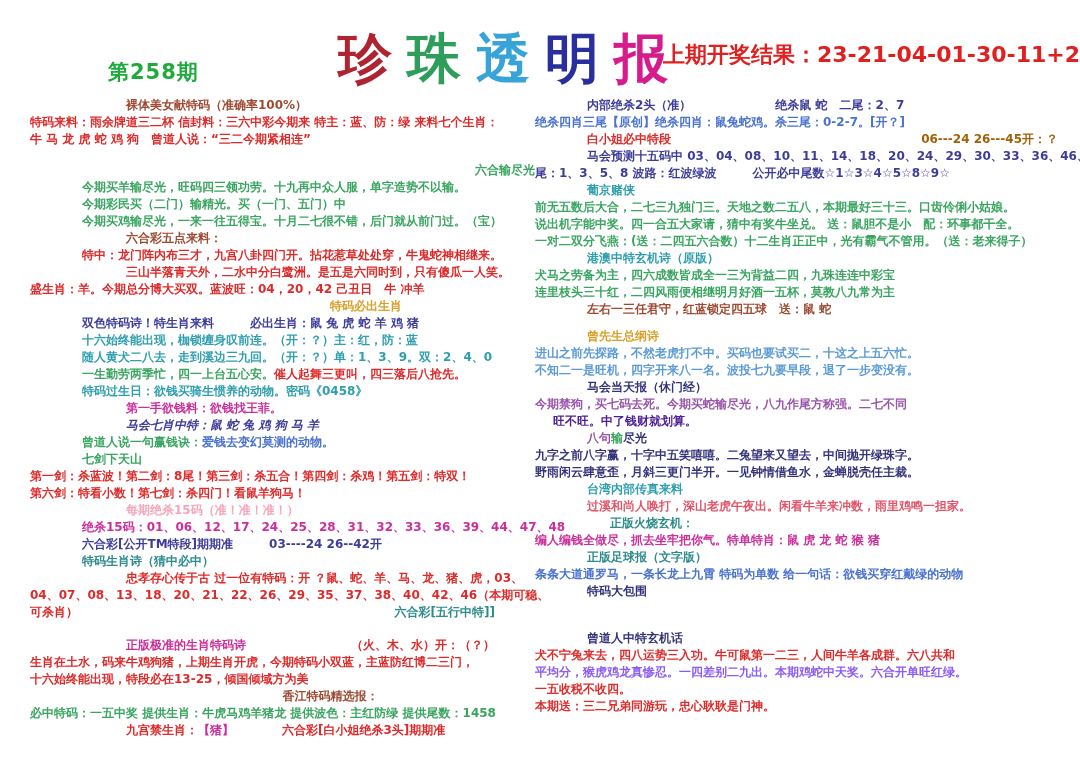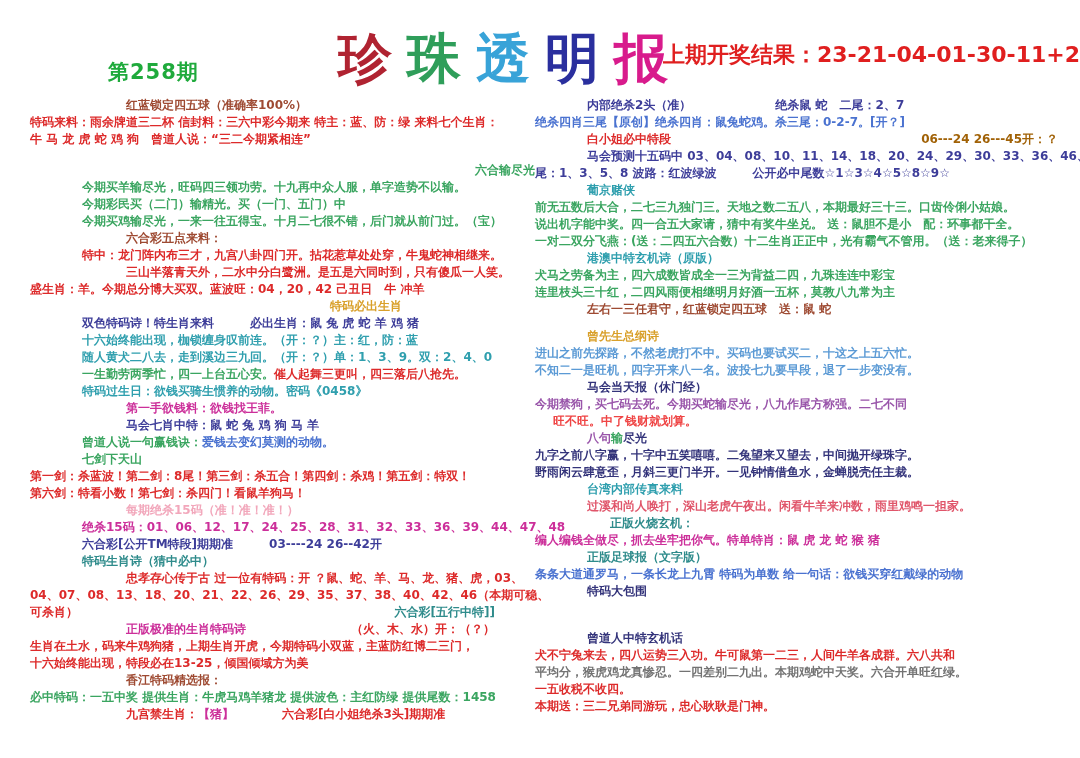--- a/index.html
+++ b/index.html
@@ -39,61 +39,61 @@
 <div class="title" id="title">
     <span style="color: rgb(176, 35, 49);">珍</span>
     <span style="color: rgb(47, 158, 90);">珠</span>
     <span style="color: rgb(56, 163, 216);">透</span>
     <span style="color: rgb(42, 47, 158);">明</span>
     <span style="color: rgb(216, 27, 140);">报</span>
   </div>
 <div class="result">上期开奖结果：23-21-04-01-30-11+28</div>
 
 <div class="col" id="col-left">
-    <div class="line" style="line-height: 17px; padding-left: 96px;"><span style="color: rgb(158, 74, 50);">红蓝锁定四五球（准确率100%）</span></div>
+    <div class="line" style="line-height: 17px; padding-left: 96px;"><span style="color: rgb(158, 74, 50);">裸体美女献特码（准确率100%）</span></div>
     <div class="line" style="line-height: 17px; padding-left: 0px;"><span style="color: rgb(221, 42, 42);">特码来料：雨余牌道三二杯 信封料：三六中彩今期来 特主：蓝、防：绿 来料七个生肖：</span></div>
     <div class="line" style="line-height: 17px; padding-left: 0px;"><span style="color: rgb(221, 42, 42);">牛 马 龙 虎 蛇 鸡 狗　曾道人说：“三二今期紧相连”</span></div>
     <div class="line" style="height: 14px;"></div>
     <div class="line" style="line-height: 17px; padding-left: 96px; text-align: right;"><span style="color: rgb(58, 165, 96);">六合输尽光</span></div>
     <div class="line" style="line-height: 17px; padding-left: 52px;"><span style="color: rgb(58, 165, 96);">今期买羊输尽光，旺码四三领功劳。十九再中众人服，单字造势不以输。</span></div>
     <div class="line" style="line-height: 17px; padding-left: 52px;"><span style="color: rgb(58, 165, 96);">今期彩民买（二门）输精光。买（一门、五门）中</span></div>
     <div class="line" style="line-height: 17px; padding-left: 52px;"><span style="color: rgb(58, 165, 96);">今期买鸡输尽光，一来一往五得宝。十月二七很不错，后门就从前门过。（宝）</span></div>
     <div class="line" style="line-height: 17px; padding-left: 96px;"><span style="color: rgb(158, 74, 50);">六合彩五点来料：</span></div>
     <div class="line" style="line-height: 17px; padding-left: 52px;"><span style="color: rgb(221, 42, 42);">特中：龙门阵内布三才，九宫八卦四门开。拈花惹草处处穿，牛鬼蛇神相继来。</span></div>
     <div class="line" style="line-height: 17px; padding-left: 96px;"><span style="color: rgb(221, 42, 42);">三山半落青天外，二水中分白鹭洲。是五是六同时到，只有傻瓜一人笑。</span></div>
     <div class="line" style="line-height: 17px; padding-left: 0px;"><span style="color: rgb(221, 42, 42);">盛生肖：羊。今期总分博大买双。蓝波旺：04，20，42 己丑日　牛 冲羊</span></div>
     <div class="line" style="line-height: 17px; padding-left: 300px;"><span style="color: rgb(217, 160, 42);">特码必出生肖</span></div>
     <div class="line" style="line-height: 17px; padding-left: 52px;"><span style="color: rgb(61, 61, 153);">双色特码诗！特生肖来料　　　必出生肖：鼠 兔 虎 蛇 羊 鸡 猪</span></div>
     <div class="line" style="line-height: 17px; padding-left: 52px;"><span style="color: rgb(47, 159, 174);">十六始终能出现，枷锁缠身叹前连。（开：？）主：红，防：蓝</span></div>
     <div class="line" style="line-height: 17px; padding-left: 52px;"><span style="color: rgb(47, 159, 174);">随人黄犬二八去，走到溪边三九回。（开：？）单：1、3、9。双：2、4、0</span></div>
     <div class="line" style="line-height: 17px; padding-left: 52px;"><span style="color: rgb(58, 165, 96);">一生勤劳两季忙，四一上台五心安。</span><span style="color: rgb(221, 42, 42);">催人起舞三更叫，四三落后八抢先。</span></div>
     <div class="line" style="line-height: 17px; padding-left: 52px;"><span style="color: rgb(47, 159, 174);">特码过生日：欲钱买骑生惯养的动物。密码《0458》</span></div>
     <div class="line" style="line-height: 17px; padding-left: 96px;"><span style="color: rgb(204, 47, 154);">第一手欲钱料：欲钱找王菲。</span></div>
-    <div class="line" style="line-height: 17px; padding-left: 96px;"><span style="color: rgb(61, 61, 153);">马会七肖中特：鼠 蛇 兔 鸡 狗 马 羊</span></div>
+    <div class="line" style="line-height: 17px; padding-left: 96px; font-style: italic;"><span style="color: rgb(61, 61, 153);">马会七肖中特：鼠 蛇 兔 鸡 狗 马 羊</span></div>
     <div class="line" style="line-height: 17px; padding-left: 52px;"><span style="color: rgb(58, 165, 96);">曾道人说一句赢钱诀：</span><span style="color: rgb(74, 114, 208);">爱钱去变幻莫测的动物。</span></div>
     <div class="line" style="line-height: 17px; padding-left: 52px;"><span style="color: rgb(58, 165, 96);">七剑下天山</span></div>
     <div class="line" style="line-height: 17px; padding-left: 0px;"><span style="color: rgb(221, 42, 42);">第一剑：杀蓝波！第二剑：8尾！第三剑：杀五合！第四剑：杀鸡！第五剑：特双！</span></div>
     <div class="line" style="line-height: 17px; padding-left: 0px;"><span style="color: rgb(221, 42, 42);">第六剑：特看小数！第七剑：杀四门！看鼠羊狗马！</span></div>
     <div class="line" style="line-height: 17px; padding-left: 96px;"><span style="color: rgb(242, 167, 187);">每期绝杀15码（准！准！准！）</span></div>
     <div class="line" style="line-height: 17px; padding-left: 52px;"><span style="color: rgb(204, 47, 154);">绝杀15码：01、06、12、17、24、25、28、31、32、33、36、39、44、47、48</span></div>
     <div class="line" style="line-height: 17px; padding-left: 52px;"><span style="color: rgb(61, 61, 153);">六合彩[公开TM特段]期期准　　　03----24 26--42开</span></div>
     <div class="line" style="line-height: 17px; padding-left: 52px;"><span style="color: rgb(46, 139, 139);">特码生肖诗（猜中必中）</span></div>
     <div class="line" style="line-height: 17px; padding-left: 96px;"><span style="color: rgb(221, 42, 42);">忠孝存心传于古 过一位有特码：开 ？鼠、蛇、羊、马、龙、猪、虎，03、</span></div>
     <div class="line" style="line-height: 17px; padding-left: 0px;"><span style="color: rgb(221, 42, 42);">04、07、08、13、18、20、21、22、26、29、35、37、38、40、42、46（本期可稳、</span></div>
     <div class="line split" style="line-height: 17px; padding-left: 0px; padding-right: 40px;">
       <span style="color: rgb(221, 42, 42);">可杀肖）</span>
       <span style="color: rgb(46, 139, 139);">六合彩[五行中特]]</span>
     </div>
-    <div class="line split" style="line-height: 17px; padding-left: 96px; padding-right: 40px;">
+    <div class="line split" style="line-height: 17px; padding-left: 96px; padding-right: 40px; margin-top: 16px;">
       <span style="color: rgb(204, 47, 154);">正版极准的生肖特码诗</span>
       <span style="color: rgb(221, 42, 42);">（火、木、水）开：（？）</span>
     </div>
     <div class="line" style="line-height: 17px; padding-left: 0px;"><span style="color: rgb(221, 42, 42);">生肖在土水，码来牛鸡狗猪，上期生肖开虎，今期特码小双蓝，主蓝防红博二三门，</span></div>
     <div class="line" style="line-height: 17px; padding-left: 0px;"><span style="color: rgb(221, 42, 42);">十六始终能出现，特段必在13-25，倾国倾域方为美</span></div>
-    <div class="line" style="line-height: 17px; padding-left: 96px;"><span style="color: rgb(158, 74, 50);">香江特码精选报：</span></div>
+    <div class="line" style="line-height: 17px; padding-left: 96px; text-align: center;"><span style="color: rgb(158, 74, 50);">香江特码精选报：</span></div>
     <div class="line" style="line-height: 17px; padding-left: 0px;"><span style="color: rgb(58, 165, 96);">必中特码：一五中奖 提供生肖：牛虎马鸡羊猪龙 提供波色：主红防绿 提供尾数：1458</span></div>
     <div class="line" style="line-height: 17px; padding-left: 96px;"><span style="color: rgb(221, 42, 42);">九宫禁生肖：</span><span style="color: rgb(204, 47, 154);">【猪】</span><span style="color: rgb(221, 42, 42);">　　　　六合彩[白小姐绝杀3头]期期准</span></div>
   </div>
 <div class="col" id="col-right">
     <div class="line" style="line-height: 17px; padding-left: 52px;"><span style="color: rgb(61, 61, 153);">内部绝杀2头（准）　　　　　　　绝杀鼠 蛇　二尾：2、7</span></div>
     <div class="line" style="line-height: 17px; padding-left: 0px;"><span style="color: rgb(74, 114, 208);">绝杀四肖三尾【原创】绝杀四肖：鼠兔蛇鸡。杀三尾：0-2-7。[开？]</span></div>
     <div class="line split" style="line-height: 17px; padding-left: 52px; padding-right: 20px;">
       <span style="color: rgb(221, 42, 42);">白小姐必中特段</span>
       <span style="color: #a16207; margin-left: 26px;">06---24 26---45开：？</span>
     </div>
@@ -106,30 +106,30 @@
     <div class="line" style="line-height: 17px; padding-left: 52px;"><span style="color: rgb(47, 159, 174);">港澳中特玄机诗（原版）</span></div>
     <div class="line" style="line-height: 17px; padding-left: 0px;"><span style="color: rgb(58, 165, 96);">犬马之劳备为主，四六成数皆成全一三为背益二四，九珠连连中彩宝</span></div>
     <div class="line" style="line-height: 17px; padding-left: 0px;"><span style="color: rgb(58, 165, 96);">连里枝头三十红，二四风雨便相继明月好酒一五杯，莫教八九常为主</span></div>
     <div class="line" style="line-height: 17px; padding-left: 52px;"><span style="color: rgb(158, 74, 50);">左右一三任君守，红蓝锁定四五球　送：鼠 蛇</span></div>
     <div class="line" style="height: 10px;"></div>
     <div class="line" style="line-height: 17px; padding-left: 52px;"><span style="color: rgb(217, 160, 42);">曾先生总纲诗</span></div>
     <div class="line" style="line-height: 17px; padding-left: 0px;"><span style="color: rgb(91, 154, 213);">进山之前先探路，不然老虎打不中。买码也要试买二，十这之上五六忙。</span></div>
     <div class="line" style="line-height: 17px; padding-left: 0px;"><span style="color: rgb(91, 154, 213);">不知二一是旺机，四字开来八一名。波投七九要早段，退了一步变没有。</span></div>
     <div class="line" style="line-height: 17px; padding-left: 52px;"><span style="color: rgb(51, 51, 122);">马会当天报（休门经）</span></div>
     <div class="line" style="line-height: 17px; padding-left: 0px;"><span style="color: rgb(153, 85, 170);">今期禁狗，买七码去死。今期买蛇输尽光，八九作尾方称强。二七不同</span></div>
-    <div class="line" style="line-height: 17px; padding-left: 0px;"><span style="color: #ef4444; padding-left: 18px;">旺不旺。中了钱财就划算。</span></div>
+    <div class="line" style="line-height: 17px; padding-left: 0px;"><span style="color: #4c1d95; padding-left: 18px;">旺不旺。中了钱财就划算。</span></div>
     <div class="line" style="line-height: 17px; padding-left: 52px;"><span style="color: rgb(153, 85, 170);">八句</span><span style="color: rgb(58, 165, 96);">输</span><span style="color: rgb(51, 51, 122);">尽光</span></div>
     <div class="line" style="line-height: 17px; padding-left: 0px;"><span style="color: rgb(51, 51, 122);">九字之前八字赢，十字中五笑嘻嘻。二兔望来又望去，中间抛开绿珠字。</span></div>
     <div class="line" style="line-height: 17px; padding-left: 0px;"><span style="color: rgb(51, 51, 122);">野雨闲云肆意歪，月斜三更门半开。一见钟情借鱼水，金蝉脱壳任主裁。</span></div>
     <div class="line" style="line-height: 17px; padding-left: 52px;"><span style="color: rgb(47, 159, 174);">台湾内部传真来料</span></div>
     <div class="line" style="line-height: 17px; padding-left: 52px;"><span style="color: rgb(224, 85, 106);">过溪和尚人唤打，深山老虎午夜出。闲看牛羊来冲数，雨里鸡鸣一担家。</span></div>
     <div class="line" style="line-height: 17px; padding-left: 52px;"><span style="color: rgb(46, 139, 139); margin-left: 23px;">正版火烧玄机：</span></div>
     <div class="line" style="line-height: 17px; padding-left: 0px;"><span style="color: rgb(204, 47, 154);">编人编钱全做尽，抓去坐牢把你气。特单特肖：鼠 虎 龙 蛇 猴 猪</span></div>
     <div class="line" style="line-height: 17px; padding-left: 52px;"><span style="color: rgb(46, 139, 139);">正版足球报（文字版）</span></div>
     <div class="line" style="line-height: 17px; padding-left: 0px;"><span style="color: rgb(74, 114, 208);">条条大道通罗马，一条长龙上九霄 特码为单数 给一句话：欲钱买穿红戴绿的动物</span></div>
     <div class="line" style="line-height: 17px; padding-left: 52px;"><span style="color: rgb(51, 51, 122);">特码大包围</span></div>
     <div class="line" style="height: 30px;"></div>
     <div class="line" style="line-height: 17px; padding-left: 52px;"><span style="color: rgb(51, 51, 122);">曾道人中特玄机话</span></div>
     <div class="line" style="line-height: 17px; padding-left: 0px;"><span style="color: rgb(221, 42, 42);">犬不宁兔来去，四八运势三入功。牛可鼠第一二三，人间牛羊各成群。六八共和</span></div>
-    <div class="line" style="line-height: 17px; padding-left: 0px;"><span style="color: #737373;">平均分，猴虎鸡龙真惨忍。一四差别二九出。本期鸡蛇中天奖。六合开单旺红绿。</span></div>
+    <div class="line" style="line-height: 17px; padding-left: 0px;"><span style="color: #8b5cf6;">平均分，猴虎鸡龙真惨忍。一四差别二九出。本期鸡蛇中天奖。六合开单旺红绿。</span></div>
     <div class="line" style="line-height: 17px; padding-left: 0px;"><span style="color: rgb(221, 42, 42);">一五收税不收四。</span></div>
     <div class="line" style="line-height: 17px; padding-left: 0px;"><span style="color: rgb(221, 42, 42); margin-top: 14px;">本期送：三二兄弟同游玩，忠心耿耿是门神。</span></div>
   </div>
 
 </body></html>

